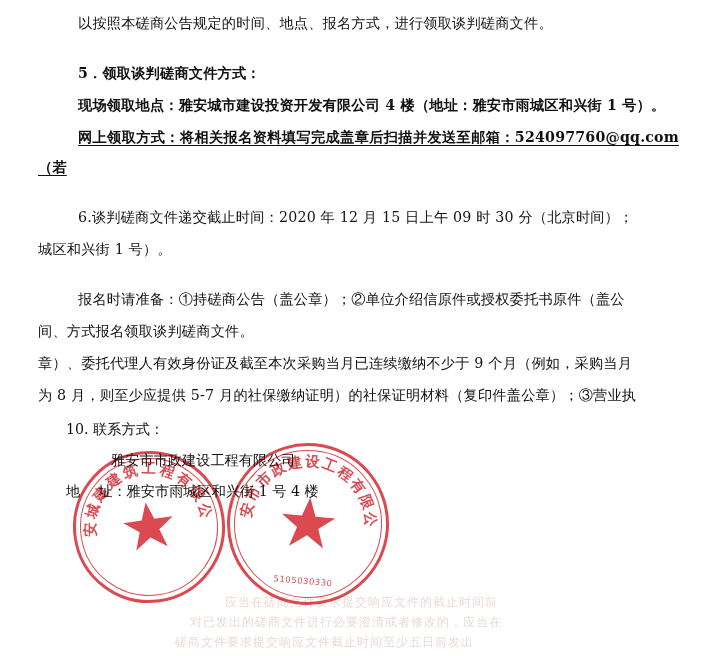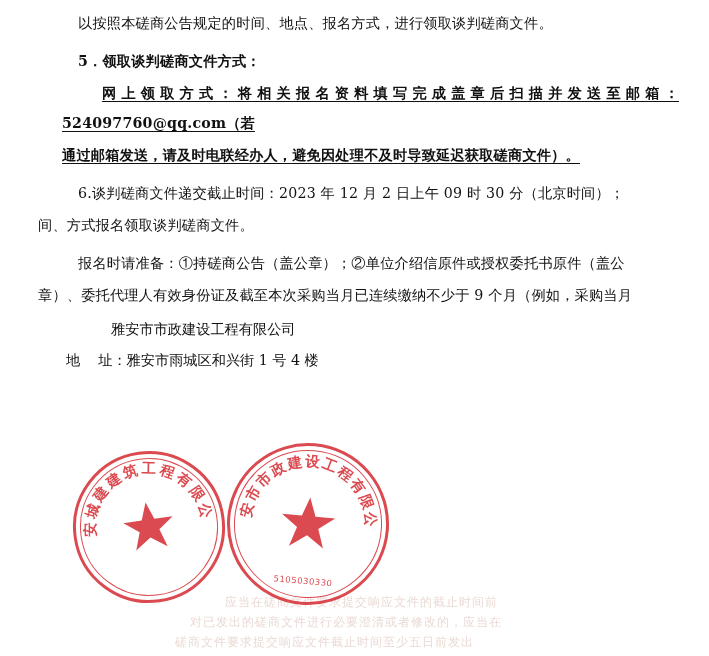--- a/index.html
+++ b/index.html
@@ -31,24 +31,23 @@
   }
   .indent2 {
     text-indent: 40px;
   }
   .bold {
     font-weight: bold;
   }
   .ul {
     text-decoration: underline;
     text-underline-offset: 3px;
-    margin-left: 24px;
   }
   .gap-top {
-    margin-top: 8px;
+    margin-top: 20px;
   }
   .contact-block {
     margin-top: 4px;
     position: relative;
     z-index: 1;
   }
   .contact-line {
     font-size: 14.2px;
     line-height: 31px;
     text-indent: 28px;
@@ -136,28 +135,31 @@
   .g2 { top: 612px; left: 190px; }
   .g3 { top: 632px; left: 175px; }
 </style>
 </head>
 <body>
 
 <div class="page">
 
   <p class="para indent2">以按照本磋商公告规定的时间、地点、报名方式，进行领取谈判磋商文件。</p>
   <p class="para indent2 bold gap-top">5．领取谈判磋商文件方式：</p>
+  <p class="para indent2 bold">现场领取地点：雅安城市建设投资开发有限公司 4 楼（地址：雅安市雨城区和兴街 1 号）。</p>
   <p class="para indent2 bold ul">网上领取方式：将相关报名资料填写完成盖章后扫描并发送至邮箱：524097760@qq.com（若</p>
-  <p class="para bold ul">通过邮箱发送，请及时电联经办人，避免因处理不及时导致延迟获取磋商文件）。</p>
-  <p class="para indent2 gap-top">6.谈判磋商文件递交截止时间：2023 年 12 月 2 日上午 09 时 30 分（北京时间）；</p>
+  <p class="para indent2 gap-top">6.谈判磋商文件递交截止时间：2020 年 12 月 15 日上午 09 时 30 分（北京时间）；</p>
+  <p class="para">城区和兴街 1 号）。</p>
+  <p class="para indent2 gap-top">报名时请准备：①持磋商公告（盖公章）；②单位介绍信原件或授权委托书原件（盖公</p>
   <p class="para">间、方式报名领取谈判磋商文件。</p>
-  <p class="para indent2 gap-top">报名时请准备：①持磋商公告（盖公章）；②单位介绍信原件或授权委托书原件（盖公</p>
   <p class="para">章）、委托代理人有效身份证及截至本次采购当月已连续缴纳不少于 9 个月（例如，采购当月</p>
+  <p class="para">为 8 月，则至少应提供 5-7 月的社保缴纳证明）的社保证明材料（复印件盖公章）；③营业执</p>
 
   <div class="contact-block">
+    <div class="contact-line">10. 联系方式：</div>
     <div class="contact-line">          雅安市市政建设工程有限公司</div>
     <div class="contact-line">地    址：雅安市雨城区和兴街 1 号 4 楼</div>
 
   </div>
 
   <div class="ghost g1">应当在磋商文件要求提交响应文件的截止时间前</div>
   <div class="ghost g2">对已发出的磋商文件进行必要澄清或者修改的，应当在</div>
   <div class="ghost g3">磋商文件要求提交响应文件截止时间至少五日前发出</div>
 
   <div class="seal seal-1">

